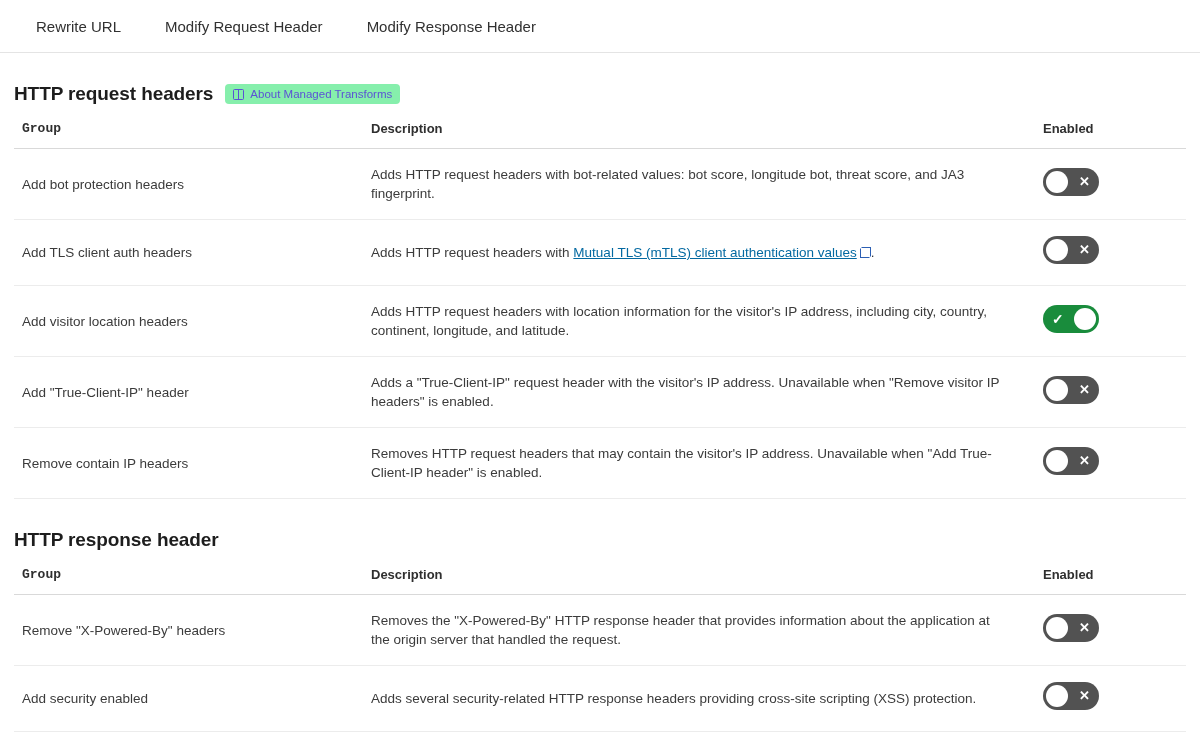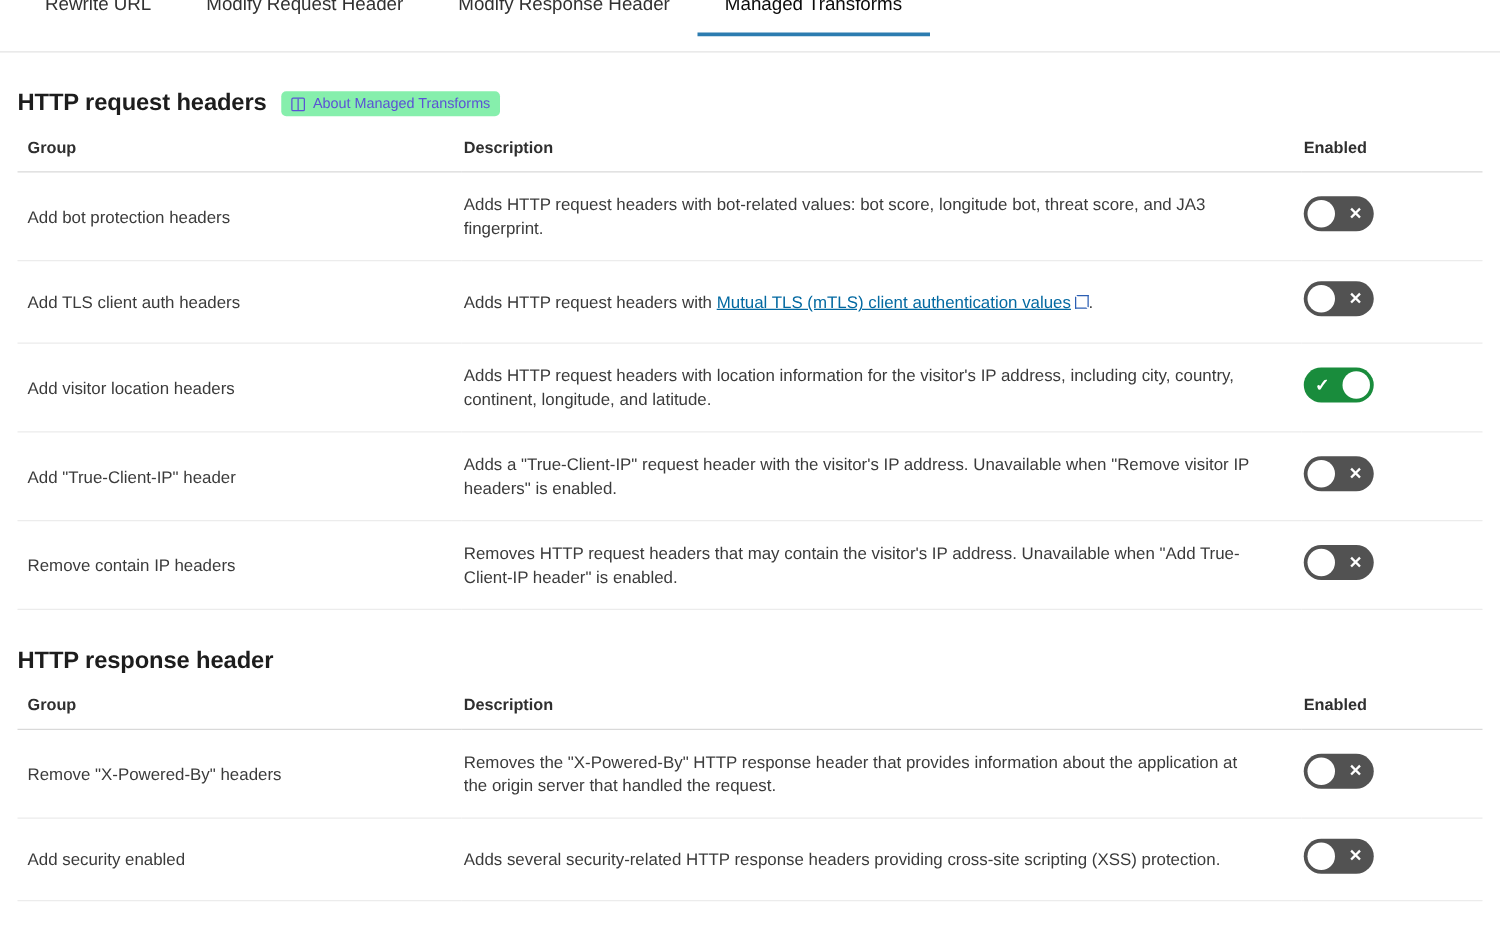--- a/index.html
+++ b/index.html
@@ -13,22 +13,22 @@
   body {
     width: 1200px;
     height: 742px;
     overflow: hidden;
   }
 
   
   .tabbar {
     display: flex;
     align-items: flex-end;
-    height: 42px;
-    padding: 12px 14px;
+    height: 53px;
+    padding: 0 14px;
     border-bottom: 1px solid #e4e4e4;
     gap: 0px;
   }
   .tab {
     font-size: 15px;
     color: #313131;
     padding: 0 22px 13px 22px;
     cursor: pointer;
     white-space: nowrap;
     border-bottom: 3px solid transparent;
@@ -95,21 +95,21 @@
     table-layout: fixed;
   }
   thead th {
     text-align: left;
     font-size: 13px;
     font-weight: bold;
     color: #2f2f2f;
     padding: 4px 8px 12px 8px;
     border-bottom: 1px solid #d9d9d9;
   }
-  th.col-group   { width: 355px; padding-left: 8px; }
+  th.col-group   { width: 355px; padding-left: 8px; font-family: Liberation Mono, monospace; }
   th.col-desc    { width: auto; padding-left: 2px; }
   th.col-enabled { width: 145px; padding-left: 2px; }
 
   tbody td {
     font-size: 13.5px;
     color: #3b3b3b;
     padding: 16px 8px;
     border-bottom: 1px solid #ececec;
     vertical-align: middle;
     line-height: 19px;
@@ -192,21 +192,20 @@
     font-size: 14px;
   }
 </style>
 </head>
 <body>
 
 <div class="tabbar">
   <div class="tab">Rewrite URL</div>
   <div class="tab">Modify Request Header</div>
   <div class="tab">Modify Response Header</div>
-  <div class="tab active">Managed Transforms</div>
 </div>
 
 <div class="section">
   <div class="section-head">
     <div class="section-title">HTTP request headers</div>
     <div class="badge-link">
       <span class="bk-icon"></span>
       <span>About Managed Transforms</span>
     </div>
   </div>

